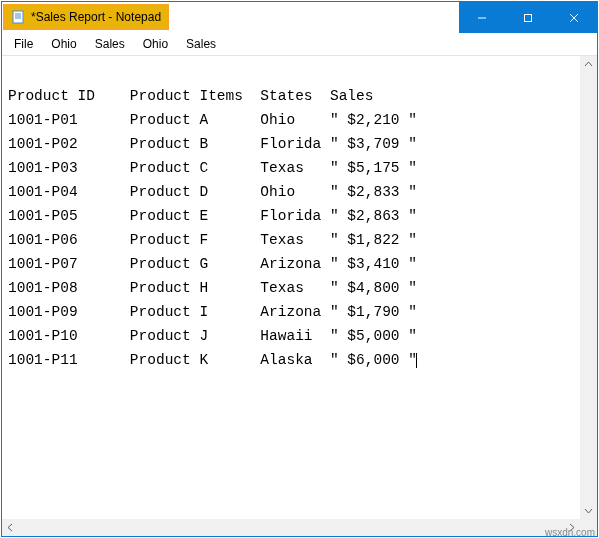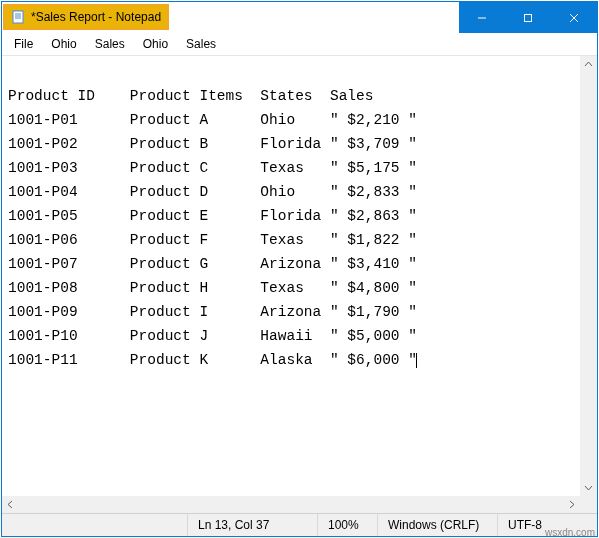--- a/index.html
+++ b/index.html
@@ -229,23 +229,16 @@
       <div class="sb-arrow">
         <svg width="9" height="9" viewBox="0 0 9 9">
             <path d="M3 1 L7 4.5 L3 8" fill="none" stroke="#606060"></path>
           </svg>
       </div>
     </div>
 
     <div class="sb-corner"></div>
   </div>
 
-  <div class="statusbar">
-    <div class="status-cell status-spacer"></div>
-    <div class="status-cell" style="width:130px">Ln 13, Col 37</div>
-    <div class="status-cell" style="width:60px">100%</div>
-    <div class="status-cell" style="width:120px">Windows (CRLF)</div>
-    <div class="status-cell" style="width:100px">UTF-8</div>
-  </div>
 
 </div>
 
 <div class="watermark">wsxdn.com</div>
 
 </body></html>

